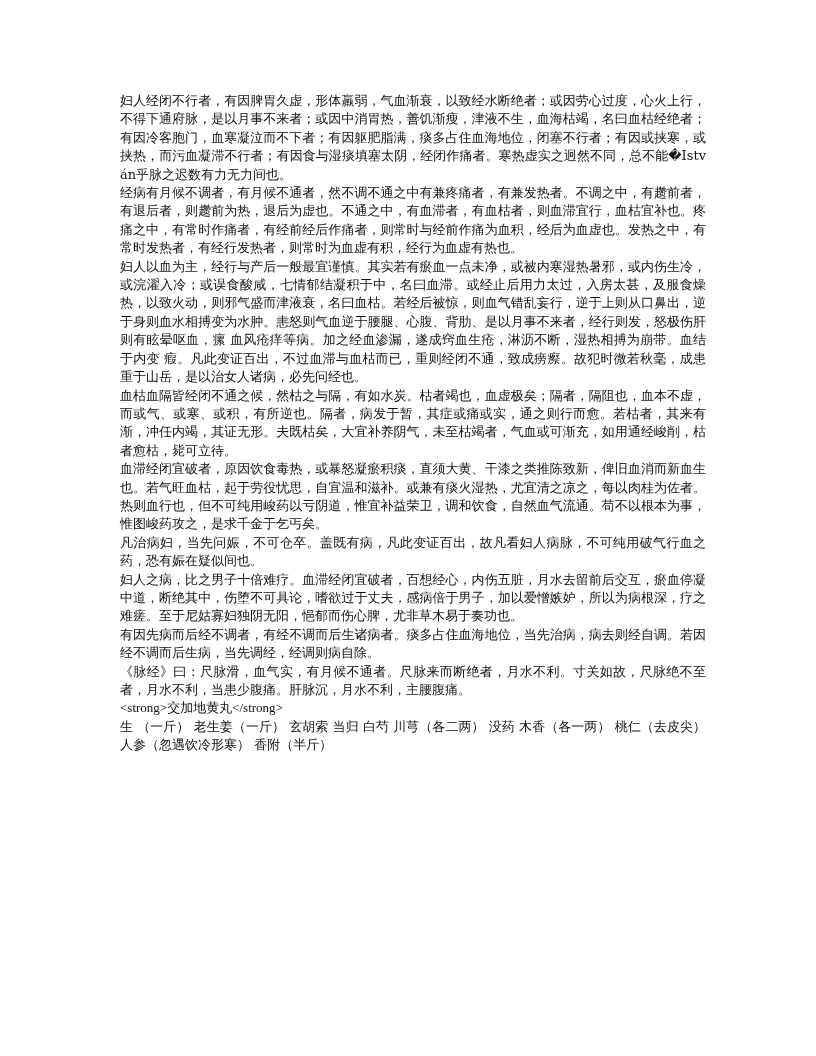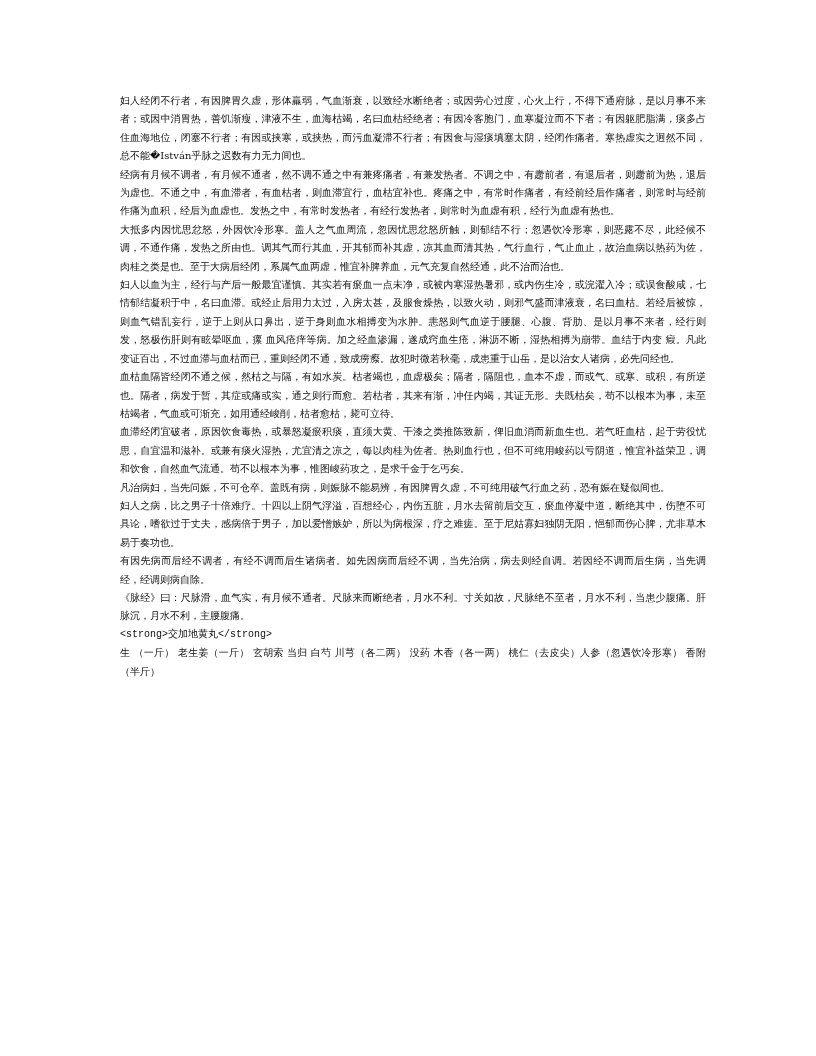--- a/index.html
+++ b/index.html
@@ -3,40 +3,39 @@
 <meta charset="utf-8">
 <style>
   html, body { margin: 0; padding: 0; background: #ffffff; }
   body { width: 816px; height: 1056px; position: relative; overflow: hidden; }
   .page {
     position: absolute;
     left: 120px;
     top: 92px;
     width: 586px;
     font-family: "DejaVu Serif", "Liberation Serif", serif;
-    font-size: 10px;
+    font-size: 13px;
     line-height: 18.4px;
     color: #111111;
     text-align: justify;
     text-justify: inter-character;
     word-break: break-all;
     letter-spacing: 0;
   }
   .page p { margin: 0; padding: 0; }
-  .page .tag-line { font-family: Liberation Mono, monospace; }
+  .page .tag-line { font-family: Liberation Serif, serif; }
 </style>
 </head>
 <body>
 
 <div class="page">
   <p>妇人经闭不行者，有因脾胃久虚，形体羸弱，气血渐衰，以致经水断绝者；或因劳心过度，心火上行，不得下通府脉，是以月事不来者；或因中消胃热，善饥渐瘦，津液不生，血海枯竭，名曰血枯经绝者；有因冷客胞门，血寒凝泣而不下者；有因躯肥脂满，痰多占住血海地位，闭塞不行者；有因或挟寒，或挟热，而污血凝滞不行者；有因食与湿痰填塞太阴，经闭作痛者。寒热虚实之迥然不同，总不能�István乎脉之迟数有力无力间也。</p>
   <p>经病有月候不调者，有月候不通者，然不调不通之中有兼疼痛者，有兼发热者。不调之中，有趱前者，有退后者，则趱前为热，退后为虚也。不通之中，有血滞者，有血枯者，则血滞宜行，血枯宜补也。疼痛之中，有常时作痛者，有经前经后作痛者，则常时与经前作痛为血积，经后为血虚也。发热之中，有常时发热者，有经行发热者，则常时为血虚有积，经行为血虚有热也。</p>
-  <p>大抵多内因忧思忿怒，外因饮冷形寒。盖人之气血周流，忽因忧思忿怒所触，则郁结不行；忽遇饮冷形寒，则恶露不尽，此经候不调，不通作痛，发热之所由也。调其气而行其血，开其郁而补其虚，凉其血而清其热，气行血行，气止血止，故治血病以热药为佐，肉桂之类是也。至于大病后经闭，系属气血两虚，惟宜补脾养血，元气充复自然经通，此不治而治也。</p>
   <p>妇人以血为主，经行与产后一般最宜谨慎。其实若有瘀血一点未净，或被内寒湿热暑邪，或内伤生冷，或浣濯入冷；或误食酸咸，七情郁结凝积于中，名曰血滞。或经止后用力太过，入房太甚，及服食燥热，以致火动，则邪气盛而津液衰，名曰血枯。若经后被惊，则血气错乱妄行，逆于上则从口鼻出，逆于身则血水相搏变为水肿。恚怒则气血逆于腰腿、心腹、背肋、是以月事不来者，经行则发，怒极伤肝则有眩晕呕血，瘰 血风疮痒等病。加之经血渗漏，遂成窍血生疮，淋沥不断，湿热相搏为崩带。血结于内变 瘕。凡此变证百出，不过血滞与血枯而已，重则经闭不通，致成痨瘵。故犯时微若秋毫，成患重于山岳，是以治女人诸病，必先问经也。</p>
-  <p>血枯血隔皆经闭不通之候，然枯之与隔，有如水炭。枯者竭也，血虚极矣；隔者，隔阻也，血本不虚，而或气、或寒、或积，有所逆也。隔者，病发于暂，其症或痛或实，通之则行而愈。若枯者，其来有渐，冲任内竭，其证无形。夫既枯矣，苟不以根本为事，未至枯竭者，气血或可渐充，如用通经峻削，枯者愈枯，毙可立待。</p>
+  <p>血枯血隔皆经闭不通之候，然枯之与隔，有如水炭。枯者竭也，血虚极矣；隔者，隔阻也，血本不虚，而或气、或寒、或积，有所逆也。隔者，病发于暂，其症或痛或实，通之则行而愈。若枯者，其来有渐，冲任内竭，其证无形。夫既枯矣，大宜补养阴气，未至枯竭者，气血或可渐充，如用通经峻削，枯者愈枯，毙可立待。</p>
   <p>血滞经闭宜破者，原因饮食毒热，或暴怒凝瘀积痰，直须大黄、干漆之类推陈致新，俾旧血消而新血生也。若气旺血枯，起于劳役忧思，自宜温和滋补。或兼有痰火湿热，尤宜清之凉之，每以肉桂为佐者。热则血行也，但不可纯用峻药以亏阴道，惟宜补益荣卫，调和饮食，自然血气流通。苟不以根本为事，惟图峻药攻之，是求千金于乞丐矣。</p>
-  <p>凡治病妇，当先问娠，不可仓卒。盖既有病，则娠脉不能易辨，有因脾胃久虚，不可纯用破气行血之药，恐有娠在疑似间也。</p>
-  <p>妇人之病，比之男子十倍难疗。十四以上阴气浮溢，百想经心，内伤五脏，月水去留前后交互，瘀血停凝中道，断绝其中，伤堕不可具论，嗜欲过于丈夫，感病倍于男子，加以爱憎嫉妒，所以为病根深，疗之难瘥。至于尼姑寡妇独阴无阳，悒郁而伤心脾，尤非草木易于奏功也。</p>
-  <p>有因先病而后经不调者，有经不调而后生诸病者。如先因病而后经不调，当先治病，病去则经自调。若因经不调而后生病，当先调经，经调则病自除。</p>
+  <p>凡治病妇，当先问娠，不可仓卒。盖既有病，凡此变证百出，故凡看妇人病脉，不可纯用破气行血之药，恐有娠在疑似间也。</p>
+  <p>妇人之病，比之男子十倍难疗。血滞经闭宜破者，百想经心，内伤五脏，月水去留前后交互，瘀血停凝中道，断绝其中，伤堕不可具论，嗜欲过于丈夫，感病倍于男子，加以爱憎嫉妒，所以为病根深，疗之难瘥。至于尼姑寡妇独阴无阳，悒郁而伤心脾，尤非草木易于奏功也。</p>
+  <p>有因先病而后经不调者，有经不调而后生诸病者。痰多占住血海地位，当先治病，病去则经自调。若因经不调而后生病，当先调经，经调则病自除。</p>
   <p>《脉经》曰：尺脉滑，血气实，有月候不通者。尺脉来而断绝者，月水不利。寸关如故，尺脉绝不至者，月水不利，当患少腹痛。肝脉沉，月水不利，主腰腹痛。</p>
   <p class="tag-line">&lt;strong&gt;交加地黄丸&lt;/strong&gt;</p>
   <p>生 （一斤） 老生姜（一斤） 玄胡索 当归 白芍 川芎（各二两） 没药 木香（各一两） 桃仁（去皮尖）人参（忽遇饮冷形寒） 香附（半斤）</p>
 </div>
 
 </body></html>

